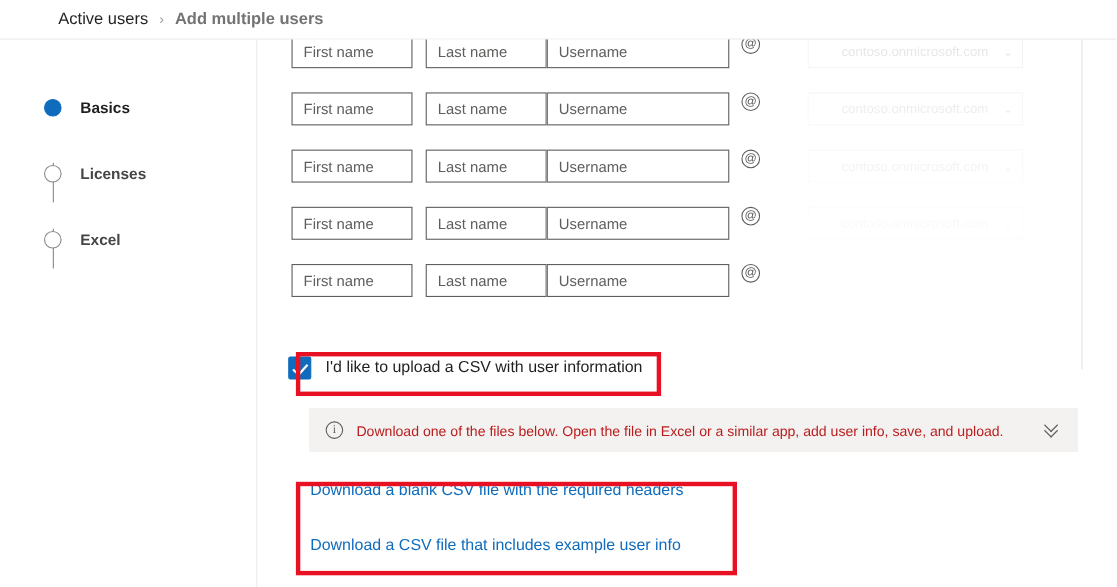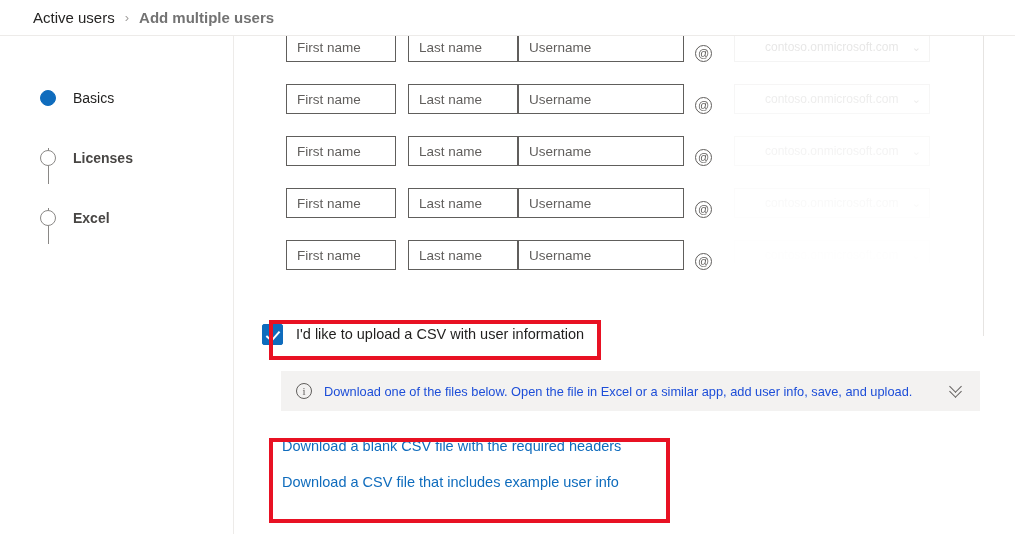--- a/index.html
+++ b/index.html
@@ -19,21 +19,21 @@
     background: #ffffff;
   }
 
   
   .breadcrumb {
     position: absolute;
     left: 0; top: 0;
     width: 1015px; height: 35px;
     display: flex;
     align-items: center;
-    padding-left: 33px;
+    padding-left: 53px;
     background: #ffffff;
   }
   .crumb-link {
     font-size: 15px;
     color: #252423;
     font-weight: 400;
     white-space: nowrap;
   }
   .crumb-sep {
     font-size: 13px;
@@ -89,21 +89,21 @@
   }
   .step-dot.inactive {
     background: #ffffff;
     border: 1.5px solid #8a8886;
   }
   .step-label {
     margin-left: 17px;
     font-size: 14px;
     white-space: nowrap;
   }
-  .step-label.active { color: #201f1e; font-weight: normal; }
+  .step-label.active { color: #201f1e; font-weight: bold; }
   .step-label.inactive { color: #484644; font-weight: 700; }
 
   .step-connector {
     position: absolute;
     left: 47.5px;
     width: 1px;
     background: #8a8886;
   }
   .conn-0 { top: 112px; height: 36px; }
   .conn-1 { top: 172px; height: 36px; }
@@ -117,23 +117,23 @@
   }
 
   
   .rows-area {
     position: absolute;
     left: 0; top: 0;
     width: 781px;
   }
   .user-row {
     position: absolute;
-    left: 52px;
-    display: flex;
-    align-items: flex-end;
+    left: 31px;
+    display: flex;
+    align-items: flex-start;
     height: 30px;
   }
   .fld {
     height: 30px;
     border: 1px solid #605e5c;
     background: #ffffff;
     display: flex;
     align-items: center;
     padding: 0 10px;
     font-size: 13.5px;
@@ -237,21 +237,21 @@
     color: #605e5c;
     font-size: 11px;
     line-height: 14px;
     text-align: center;
     font-family: "Liberation Serif", serif;
     flex: none;
   }
   .info-text {
     margin-left: 12px;
     font-size: 12.8px;
-    color: #1d4ed8;
+    color: #b91c1c;
     flex: 1;
     white-space: nowrap;
   }
   .dbl-chev {
     width: 18px; height: 18px;
     position: relative;
     flex: none;
   }
   .dbl-chev span {
     position: absolute;
@@ -270,21 +270,21 @@
     left: 48px; top: 400px;
   }
   .dl-link {
     display: block;
     font-size: 14.5px;
     color: #0f6cbd;
     text-decoration: none;
     white-space: nowrap;
     line-height: 20px;
   }
-  .dl-link.second { margin-top: 16px; }
+  .dl-link.second { margin-top: 30px; }
 
   
   .anno {
     position: absolute;
     border: 4px solid #e81123;
     pointer-events: none;
   }
   .anno-checkbox {
     left: 269px; top: 320px;
     width: 332px; height: 40px;

